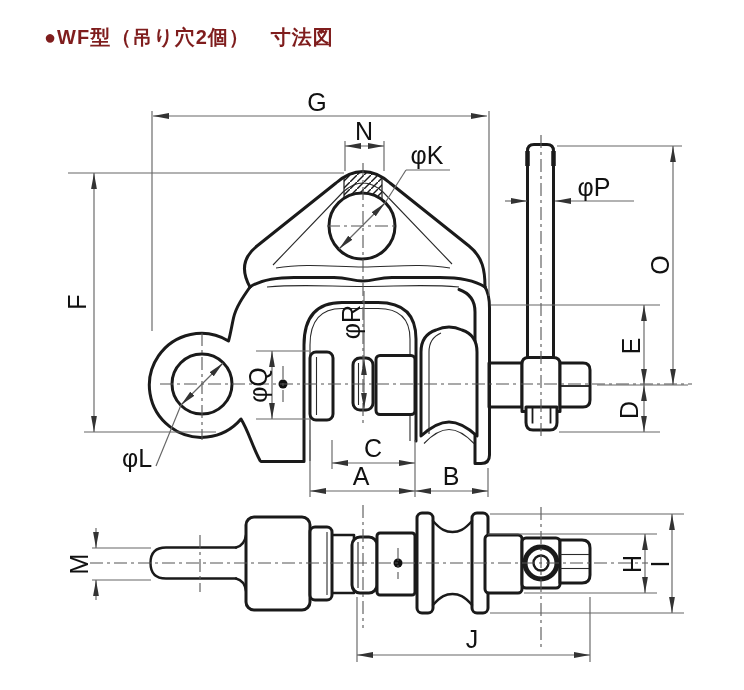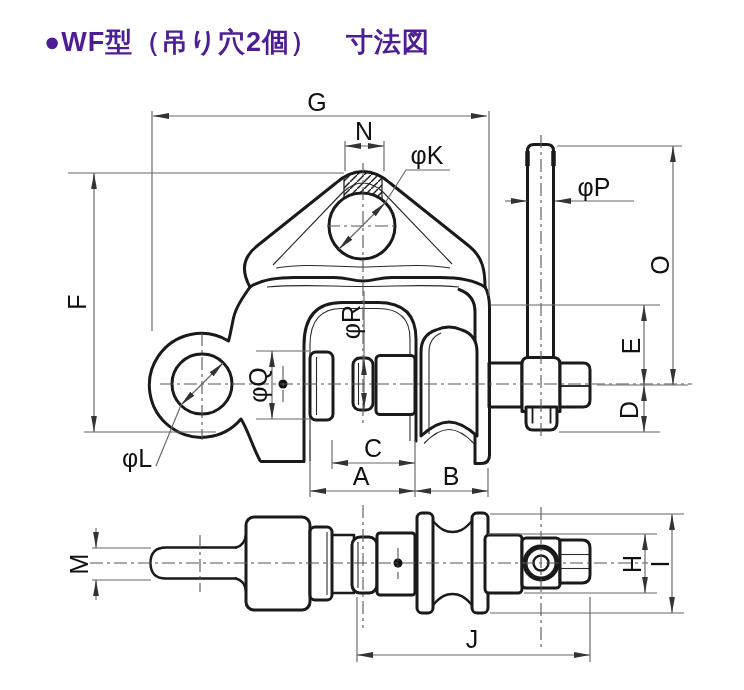--- a/index.html
+++ b/index.html
@@ -1,17 +1,17 @@
 <!DOCTYPE html>
 <html><head>
 <meta charset="utf-8">
 <style>
   html,body{margin:0;padding:0;background:#fff;width:744px;height:690px;overflow:hidden;}
   #stage{position:relative;width:744px;height:690px;background:#fff;font-family:"Liberation Sans",sans-serif;}
-  #title{position:absolute;left:44px;top:24px;font-size:27px;font-weight:bold;color:#4c1d95;letter-spacing:1px;white-space:nowrap;}
+  #title{position:absolute;left:44px;top:24px;font-size:20px;font-weight:bold;color:#7f1d1d;letter-spacing:1px;white-space:nowrap;}
   svg{position:absolute;left:0;top:0;}
   svg text{font-family:"Liberation Sans",sans-serif;font-size:25px;fill:#111;}
   .b3{stroke:#1a1a1a;stroke-width:3;fill:none;stroke-linecap:round;stroke-linejoin:round;}
   .b3f{stroke:#1a1a1a;stroke-width:3;fill:#fff;stroke-linecap:round;stroke-linejoin:round;}
   .b2{stroke:#1a1a1a;stroke-width:2.4;fill:none;stroke-linecap:round;stroke-linejoin:round;}
   .b2f{stroke:#1a1a1a;stroke-width:2.6;fill:#fff;stroke-linejoin:round;}
   .tn{stroke:#2a2a2a;stroke-width:1.1;fill:none;}
   .md{stroke:#1a1a1a;stroke-width:1.8;fill:none;}
   .dim{stroke:#666;stroke-width:1.15;fill:none;}
   .cl{stroke:#555;stroke-width:1.1;fill:none;stroke-dasharray:13 4 3 4;}

